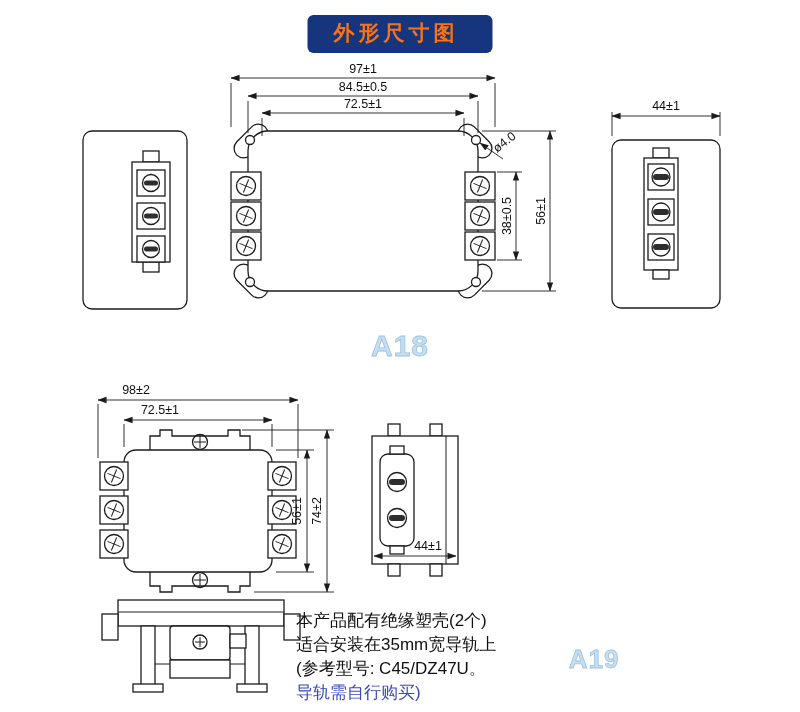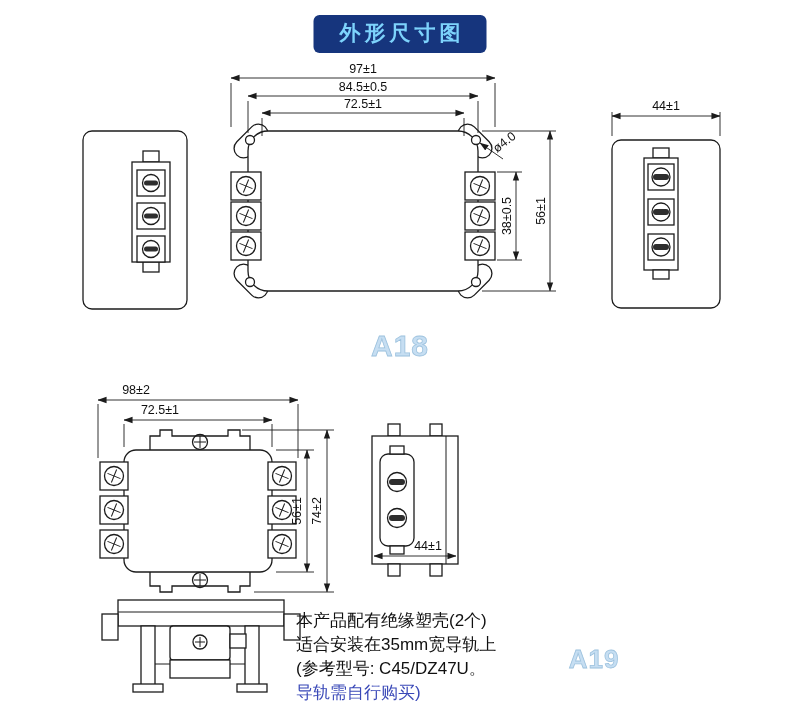--- a/index.html
+++ b/index.html
@@ -2,22 +2,22 @@
 <html><head>
 <meta charset="utf-8">
 <style>
   html,body { margin:0; padding:0; }
   body {
     width:800px; height:712px; background:#ffffff; position:relative; overflow:hidden;
     font-family:"Liberation Sans", sans-serif;
   }
   .title-badge {
     position:absolute; top:15px; left:50%; transform:translateX(-50%);
-    background:#16357d; color:#7dd3fc; font-size:21px; font-weight:bold;
-    letter-spacing:4px; padding:4px 22px 6px 26px; border-radius:6px; white-space:nowrap;
+    background:#16357d; color:#f97316; font-size:21px; font-weight:bold;
+    letter-spacing:4px; padding:4px 34px 6px 26px; border-radius:6px; white-space:nowrap;
   }
   svg.canvas { position:absolute; left:0; top:0; }
   .ln   { fill:#ffffff; stroke:#1c1c1c; stroke-width:1.3; }
   .lnf  { fill:none;    stroke:#1c1c1c; stroke-width:1.3; }
   .thin { fill:none;    stroke:#1c1c1c; stroke-width:1; }
   .dim  { fill:none;    stroke:#1c1c1c; stroke-width:0.9; }
   .slot { fill:#2e2e2e; stroke:none; }
   .dimtext { font-size:12.5px; fill:#101010; font-family:"Liberation Sans",sans-serif; }
   .note { font-size:17px; font-family:"Liberation Sans",sans-serif; }
   .wm   { font-size:30px; font-weight:bold; fill:#c6def2; stroke:#9dc2de; stroke-width:0.8; letter-spacing:1px; }

